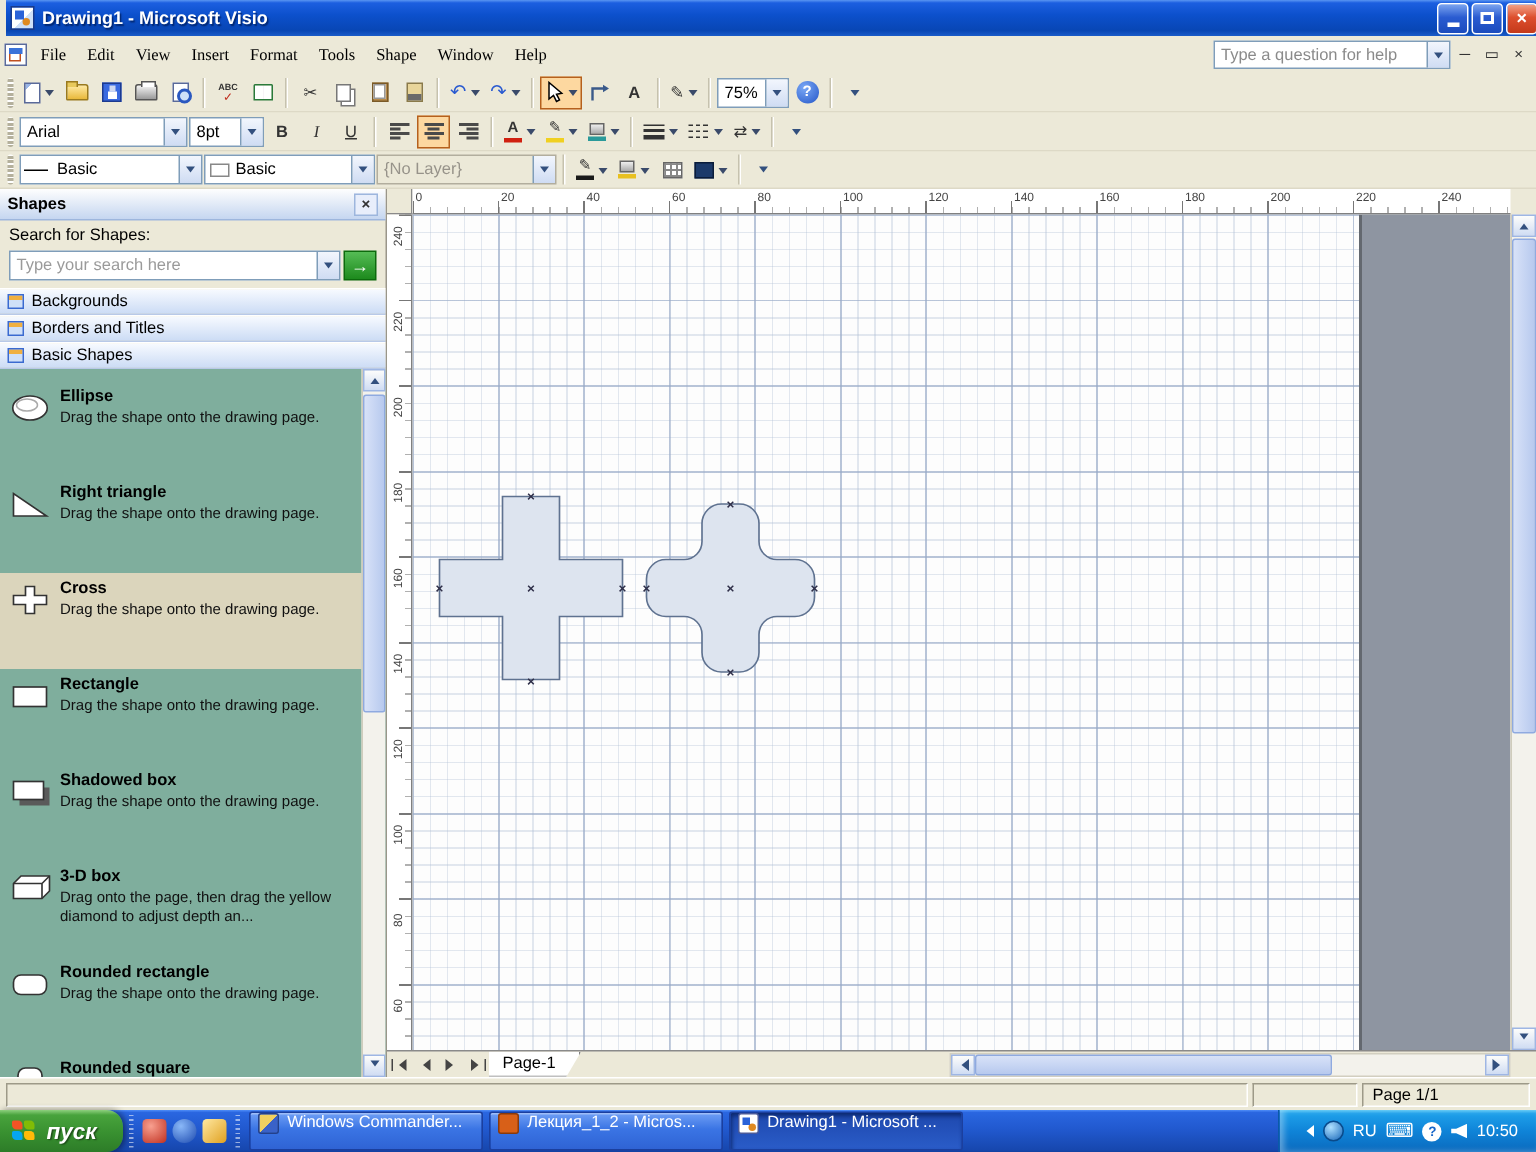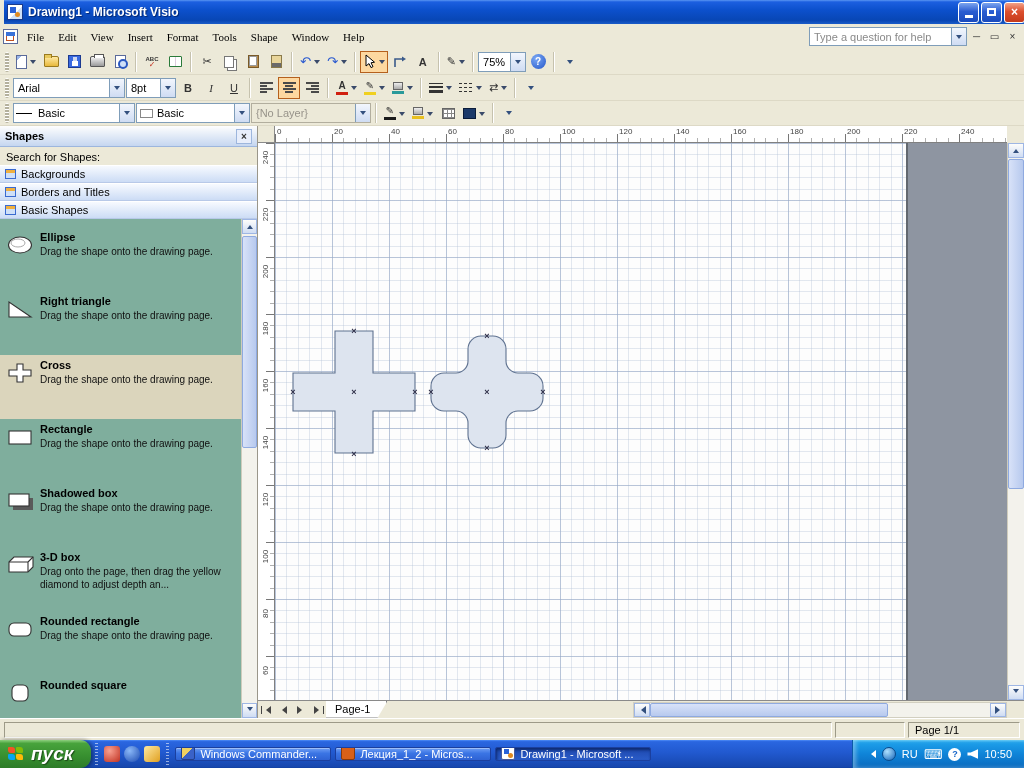--- a/index.html
+++ b/index.html
@@ -153,31 +153,31 @@
   .st-panel{height:16px;border:1px solid;border-color:#9d9a88 #fff #fff #9d9a88;display:flex;align-items:center;padding:0 6px;}
   .st-main{flex:1;}
   .st-mid{width:70px;}
   .st-page{width:112px;}
 
   
   #taskbar{position:absolute;left:0;top:740px;width:1024px;height:28px;display:flex;align-items:center;
     background:linear-gradient(180deg,#4f8df8 0%,#2a66e0 6%,#2159cf 45%,#1747ae 95%,#1140a0 100%);}
   .start{height:28px;padding:0 18px 0 8px;border-radius:0 11px 11px 0;display:flex;align-items:center;gap:6px;flex:0 0 auto;
     background:linear-gradient(180deg,#8ed07e 0%,#48a33c 12%,#389030 55%,#2d7c28 100%);box-shadow:2px 0 4px rgba(0,0,0,.45);
-    color:#fff;font-weight:bold;font-style:italic;font-size:19px;text-shadow:1px 1px 1px #1c4a18;}
+    color:#fff;font-weight:bold;font-style:italic;font-size:15px;text-shadow:1px 1px 1px #1c4a18;}
   .winflag{width:17px;height:15px;display:grid;grid-template-columns:7px 7px;grid-template-rows:6px 6px;gap:1px;}
   .winflag span{border-radius:1px 3px 1px 3px;}
   .wf1{background:#F35325;} .wf2{background:#81BC06;} .wf3{background:#05A6F0;} .wf4{background:#FFBA08;}
   .tb-grip{width:3px;height:22px;margin:0 4px;background:repeating-linear-gradient(180deg,rgba(255,255,255,.55) 0 1px,transparent 1px 3px);flex:0 0 auto;}
   .ql{display:flex;gap:4px;align-items:center;padding:0 2px;flex:0 0 auto;}
   .ql-icon{width:16px;height:16px;border-radius:3px;}
   .qi1{background:radial-gradient(circle at 35% 30%,#f8a090,#c03020);}
   .qi2{background:radial-gradient(circle at 35% 30%,#8ab8f8,#1c4ab0);border-radius:50%;}
   .qi3{background:linear-gradient(135deg,#ffe9a2,#e0a020);}
-  .taskbtn{width:156px;height:14px;margin:0 2px;border-radius:2px;border:1px solid #1b3f9e;display:flex;align-items:flex-end;gap:5px;padding:0 5px;
+  .taskbtn{width:156px;height:26px;margin:0 2px;border-radius:2px;border:1px solid #1b3f9e;display:flex;align-items:flex-start;gap:5px;padding:0 5px;
     color:#fff;font-size:11px;white-space:nowrap;overflow:hidden;flex:0 0 auto;
     background:linear-gradient(180deg,#6f9ff5,#3a74e4 45%,#2f63d4);box-shadow:inset 0 1px 0 #9dbdf8;}
   .taskbtn.active{background:linear-gradient(180deg,#1e48ae,#2a5cc8);box-shadow:inset 1px 2px 3px #0d2a70;}
   .task-icon{width:14px;height:14px;flex:0 0 auto;border-radius:2px;}
   .ti-wc{background:linear-gradient(135deg,#f0d060 50%,#3a62c8 50%);border:1px solid #24408a;}
   .ti-ppt{background:#d86018;border:1px solid #8a3a0a;color:#fff;font-size:10px;font-weight:bold;display:flex;align-items:center;justify-content:center;}
   .ti-visio{background:#fff;border:1px solid #4a5a9a;position:relative;}
   .ti-visio::after{content:"";position:absolute;left:2px;top:2px;width:5px;height:5px;background:#2a62d8;}
   .ti-visio::before{content:"";position:absolute;right:1px;bottom:1px;width:5px;height:5px;background:#e08a20;border-radius:50%;}
   .tray{margin-left:auto;height:28px;display:flex;align-items:center;gap:6px;padding:0 12px 0 14px;color:#fff;flex:0 0 auto;
@@ -458,20 +458,29 @@
       <span class="tri-d"></span>
     </span>
 </div>
 
 <div id="shapes-panel">
   <div class="sp-header">
     <span>Shapes</span>
     <span class="sp-close">×</span>
   </div>
   <div class="sp-search-label">Search for Shapes:</div>
+  <div class="sp-searchrow">
+    <span class="sp-input">
+      <span class="cval">Type your search here</span>
+      <span class="cdd">
+          <span class="tri-d"></span>
+        </span>
+    </span>
+    <span class="sp-go">→</span>
+  </div>
   <div class="sp-section">
     <span class="sec-icon"></span>
     <span>Backgrounds</span>
   </div>
   <div class="sp-section">
     <span class="sec-icon"></span>
     <span>Borders and Titles</span>
   </div>
   <div class="sp-section">
     <span class="sec-icon"></span>

